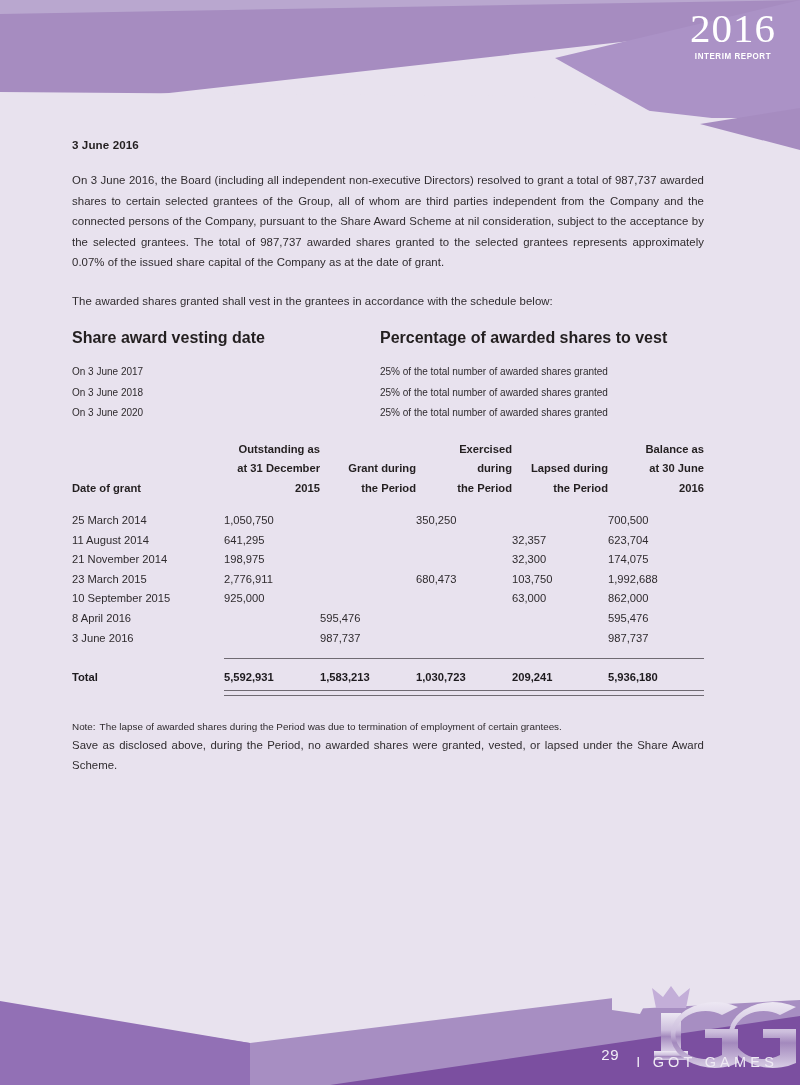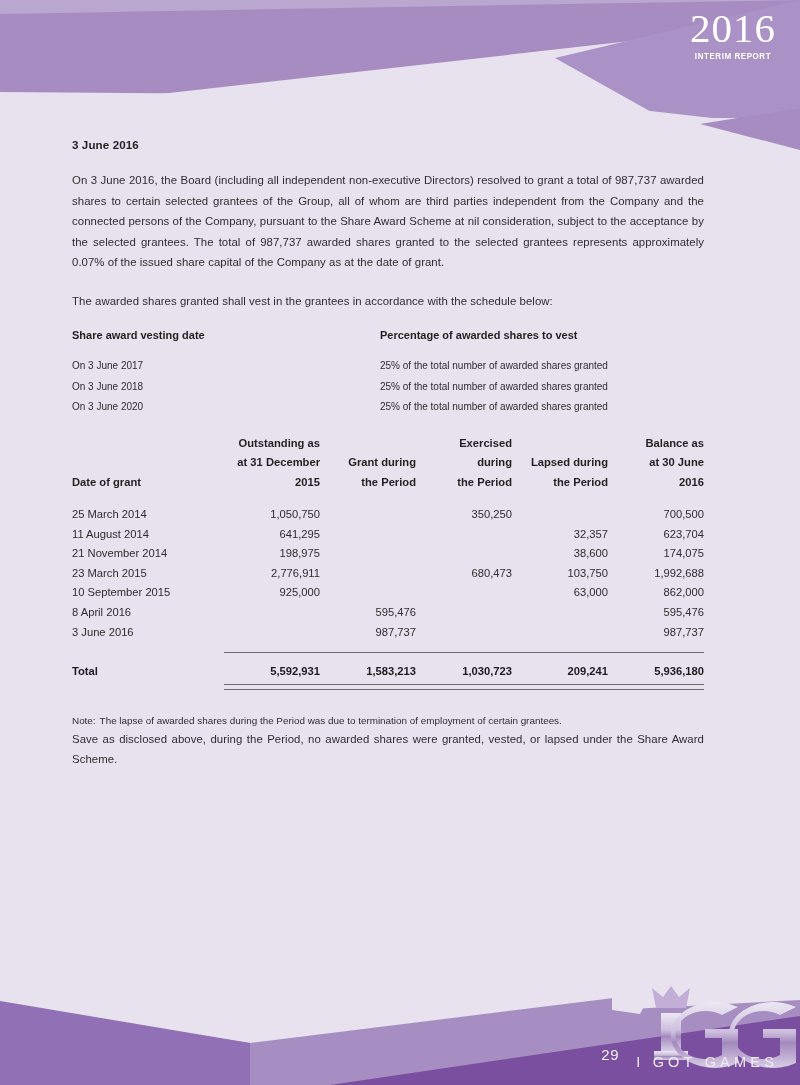--- a/index.html
+++ b/index.html
@@ -102,21 +102,21 @@
   }
   p.para.nojust { text-align: left; }
 
   
   .vest-table {
     width: 100%;
     border-collapse: collapse;
     margin: 0 0 6px 0;
   }
   .vest-table th {
-    font-size: 11px;
+    font-size: 16px;
     font-weight: 700;
     text-align: left;
     padding: 0 0 19px 0;
     color: #231f20;
   }
   .vest-table td {
     font-size: 10px;
     text-align: left;
     padding: 0 0 9.5px 0;
     color: #2f2b2e;
@@ -137,21 +137,21 @@
     text-align: right;
     padding: 0;
     line-height: 19.5px;
     white-space: pre-line;
   }
   .mv-table th.lbl {
     text-align: left;
     width: 152px;
   }
   .mv-table td {
-    text-align: right;
+    text-align: left;
     padding: 0;
     line-height: 19.6px;
     color: #2f2b2e;
     white-space: nowrap;
   }
   .mv-table td.lbl { text-align: left; }
   .mv-table tbody tr:first-child td { padding-top: 13px; }
   .mv-table col.c-num { width: 96px; }
 
   .rule-row td {
@@ -320,21 +320,21 @@
           <td></td>
           <td></td>
           <td>32,357</td>
           <td>623,704</td>
         </tr>
         <tr>
           <td class="lbl">21 November 2014</td>
           <td>198,975</td>
           <td></td>
           <td></td>
-          <td>38,600</td>
+          <td>32,300</td>
           <td>174,075</td>
         </tr>
         <tr>
           <td class="lbl">23 March 2015</td>
           <td>2,776,911</td>
           <td></td>
           <td>680,473</td>
           <td>103,750</td>
           <td>1,992,688</td>
         </tr>

